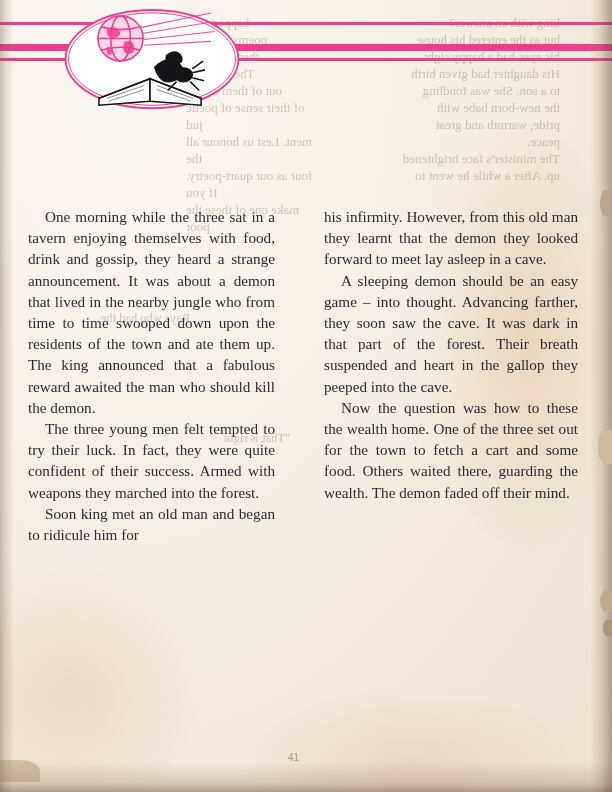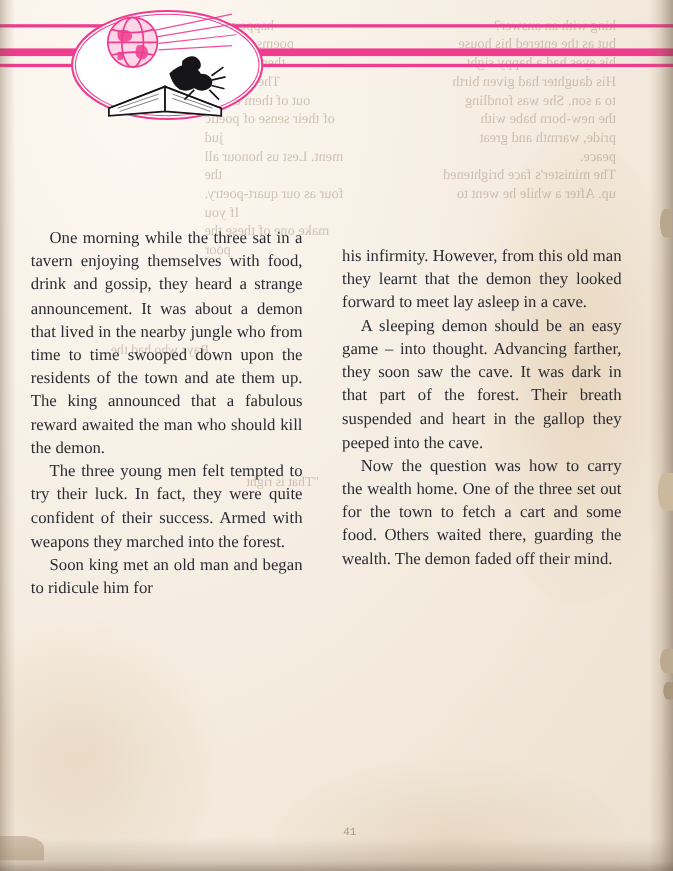--- a/index.html
+++ b/index.html
@@ -141,35 +141,35 @@
     top: 206px;
     width: 246px;
     color: #2b2b33;
     font-family: "Liberation Serif", serif;
     font-size: 15.2px;
     line-height: 21.2px;
     text-align: justify;
     text-justify: inter-word;
   }
   .col.left  { left: 28px;  width: 247px; }
-  .col.right { left: 311px; width: 254px; margin-top: 16px; }
+  .col.right { left: 324px; width: 254px; }
   .col p {
     margin: 0;
     text-indent: 17px;
   }
   .col p.first { text-indent: 0; }
 
   
   .folio {
     position: absolute;
-    left: 312px;
+    left: 288px;
     top: 752px;
     font-size: 10px;
     color: rgba(120, 90, 65, 0.55);
-    font-family: Liberation Mono, monospace;
+    font-family: Liberation Sans, sans-serif;
     text-align: right;
   }
 </style>
 </head>
 <body>
 
 <div class="page">
 
   <div class="stain s1"></div>
   <div class="stain s2"></div>
@@ -262,21 +262,21 @@
 
   <div class="col left">
     <p>One morning while the three sat in a tavern enjoying themselves with food, drink and gossip, they heard a strange announcement. It was about a demon that lived in the nearby jungle who from time to time swooped down upon the residents of the town and ate them up. The king announced that a fabulous reward awaited the man who should kill the demon.</p>
     <p>The three young men felt tempted to try their luck. In fact, they were quite confident of their success. Armed with weapons they marched into the forest.</p>
     <p>Soon king met an old man and began to ridicule him for</p>
   </div>
 
   <div class="col right">
     <p class="first">his infirmity. However, from this old man they learnt that the demon they looked forward to meet lay asleep in a cave.</p>
     <p>A sleeping demon should be an easy game – into thought. Advancing farther, they soon saw the cave. It was dark in that part of the forest. Their breath suspended and heart in the gallop they peeped into the cave.</p>
-    <p>Now the question was how to carry the wealth home. One of the three set out for the town to fetch a cart and some food. Others waited there, guarding the wealth. The demon faded off their mind.</p>
+    <p>Now the question was how to these the wealth home. One of the three set out for the town to fetch a cart and some food. Others waited there, guarding the wealth. The demon faded off their mind.</p>
   </div>
 
   <div class="folio">41</div>
 
   <div class="left-edge"></div>
   <div class="right-edge"></div>
   <div class="bottom-edge"></div>
   <div class="fleck f1"></div>
   <div class="fleck f2"></div>
   <div class="fleck f3"></div>

